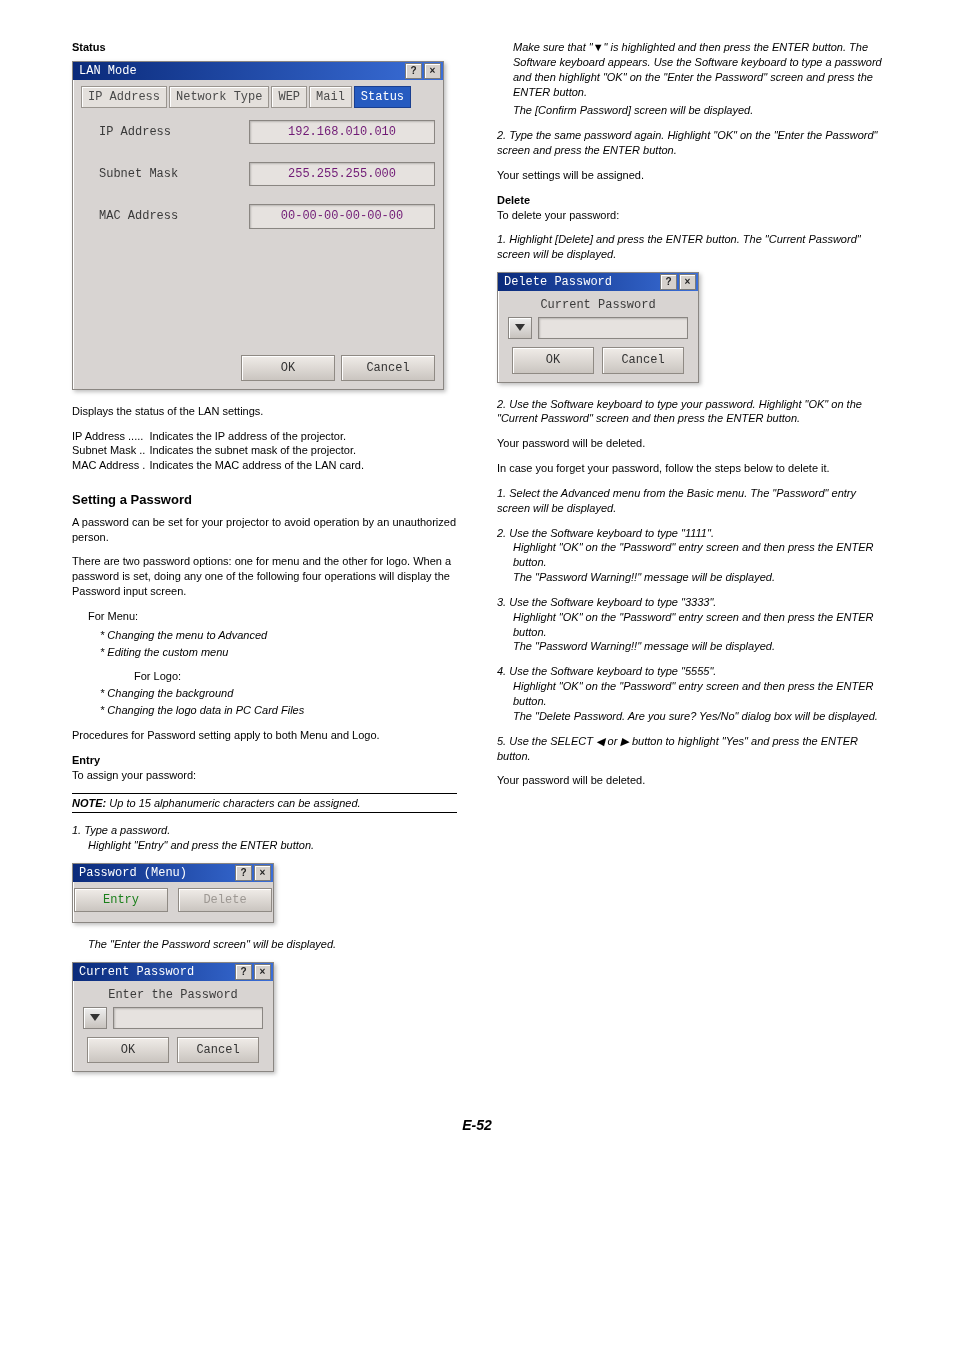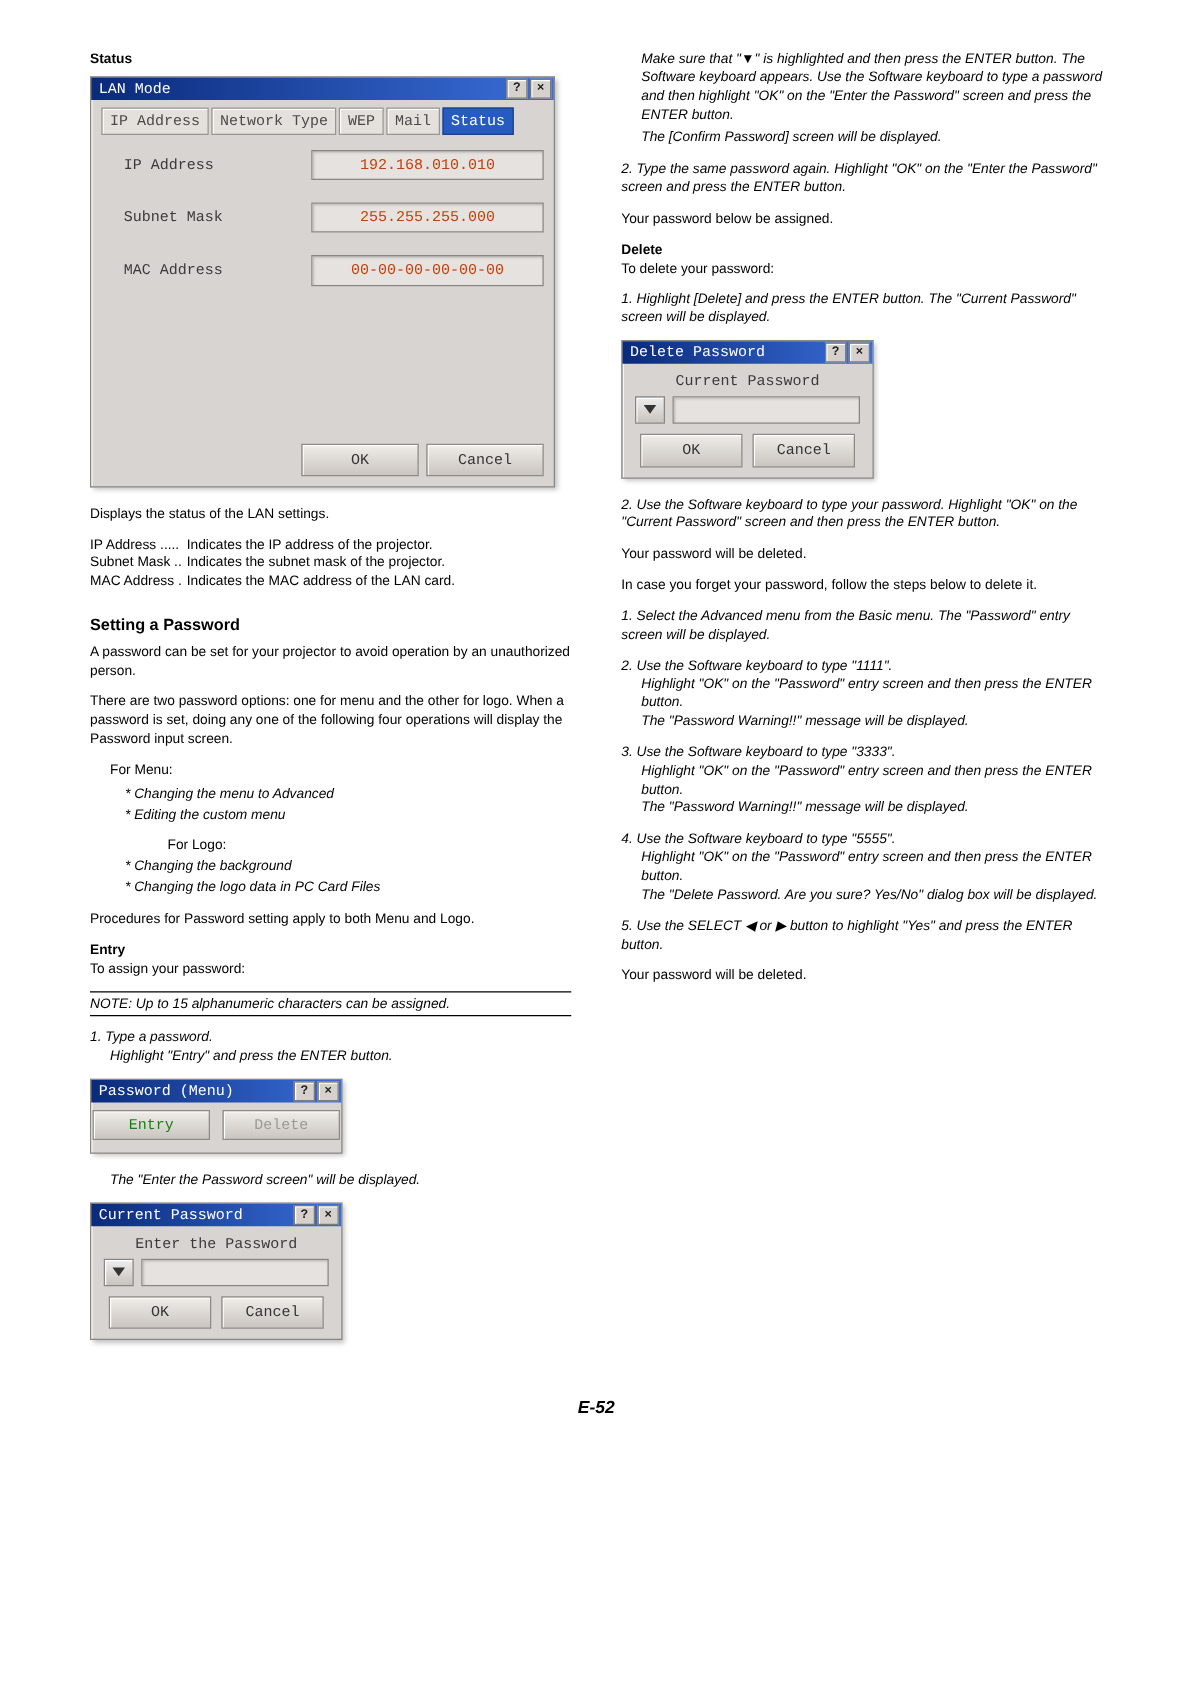--- a/index.html
+++ b/index.html
@@ -30,21 +30,21 @@
   }
   .columns{display:flex;gap:40px;}
   .col{flex:1 1 50%;}
   .heading-bold{font-weight:700;margin:0 0 6px 0;font-size:11px;}
   .section-title{font-weight:700;font-size:13px;margin:0 0 6px 0;}
   p{margin:0 0 10px 0;}
   .indent{margin-left:16px;}
   .indent2{margin-left:28px;}
   .italic{font-style:italic;}
   .note-rule{border-top:1px solid #000;border-bottom:1px solid #000;padding:2px 0;margin:6px 0 10px 0;}
-  .note-label{font-weight:400;font-style:italic;}
+  .note-label{font-weight:700;font-style:italic;}
   .pagenum{text-align:center;font-style:italic;font-weight:700;font-size:14px;margin-top:30px;}
   .dots{display:table;margin:0 0 10px 0;}
   .dots .row{display:table-row;}
   .dots .c1{display:table-cell;white-space:nowrap;padding-right:4px;}
   .dots .c2{display:table-cell;}
 
   
   .dialog{
     background:var(--dlg-bg);
     border:1px solid var(--dlg-border);
@@ -80,21 +80,21 @@
     background:var(--tab-active-bg);color:var(--tab-active-text);
     border-color:#1a3f90; box-shadow:none;
   }
   .fieldrow{display:flex;align-items:center;margin:6px 0 18px 0;}
   .fieldrow .lbl{flex:0 0 150px;padding-left:18px;}
   .fieldrow .val{
     flex:1;text-align:center;
     border:1px solid #8a8682;background:var(--field-bg);
     padding:3px 4px;
     box-shadow:inset 1px 1px 2px rgba(0,0,0,.2);
-    color:#c2410c;
+    color:#701a75;
   }
   .dlg-foot{display:flex;justify-content:flex-end;gap:6px;padding:0 8px 8px 0;}
   .dlg-btn{
     min-width:72px;text-align:center;
     padding:4px 10px;
     border:1px solid #8f8a84;
     background:linear-gradient(#f0ece8,#cac5c0);
     box-shadow:inset 1px 1px 0 #fff;
     color:#333;
   }
@@ -252,21 +252,21 @@
       </div>
     </div>
   </div>
 
   <div class="col">
     <p class="italic indent">Make sure that "▼" is highlighted and then press the ENTER button. The Software keyboard appears. Use the Software keyboard to type a password and then highlight "OK" on the "Enter the Password" screen and press the ENTER button.</p>
     <p class="italic indent" style="margin-top:-6px;">The [Confirm Password] screen will be displayed.</p>
 
     <p class="italic">2. Type the same password again. Highlight "OK" on the "Enter the Password" screen and press the ENTER button.</p>
 
-    <p>Your password below be assigned.</p>
+    <p>Your settings will be assigned.</p>
 
     <p class="heading-bold" style="margin-bottom:0;">Delete</p>
     <p>To delete your password:</p>
 
     <p class="italic">1. Highlight [Delete] and press the ENTER button. The "Current Password" screen will be displayed.</p>
 
     <div class="dialog small indent">
       <div class="titlebar">
         <span class="t">Delete Password</span>
         <div class="ctrls">

